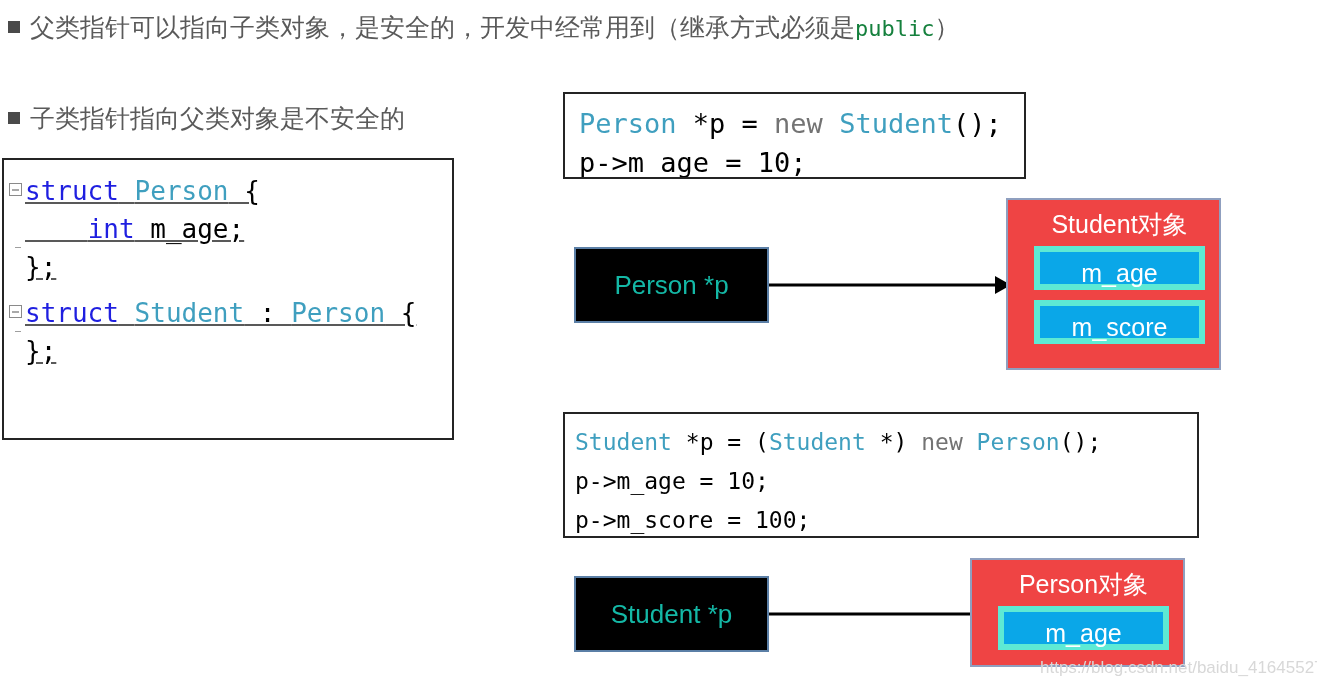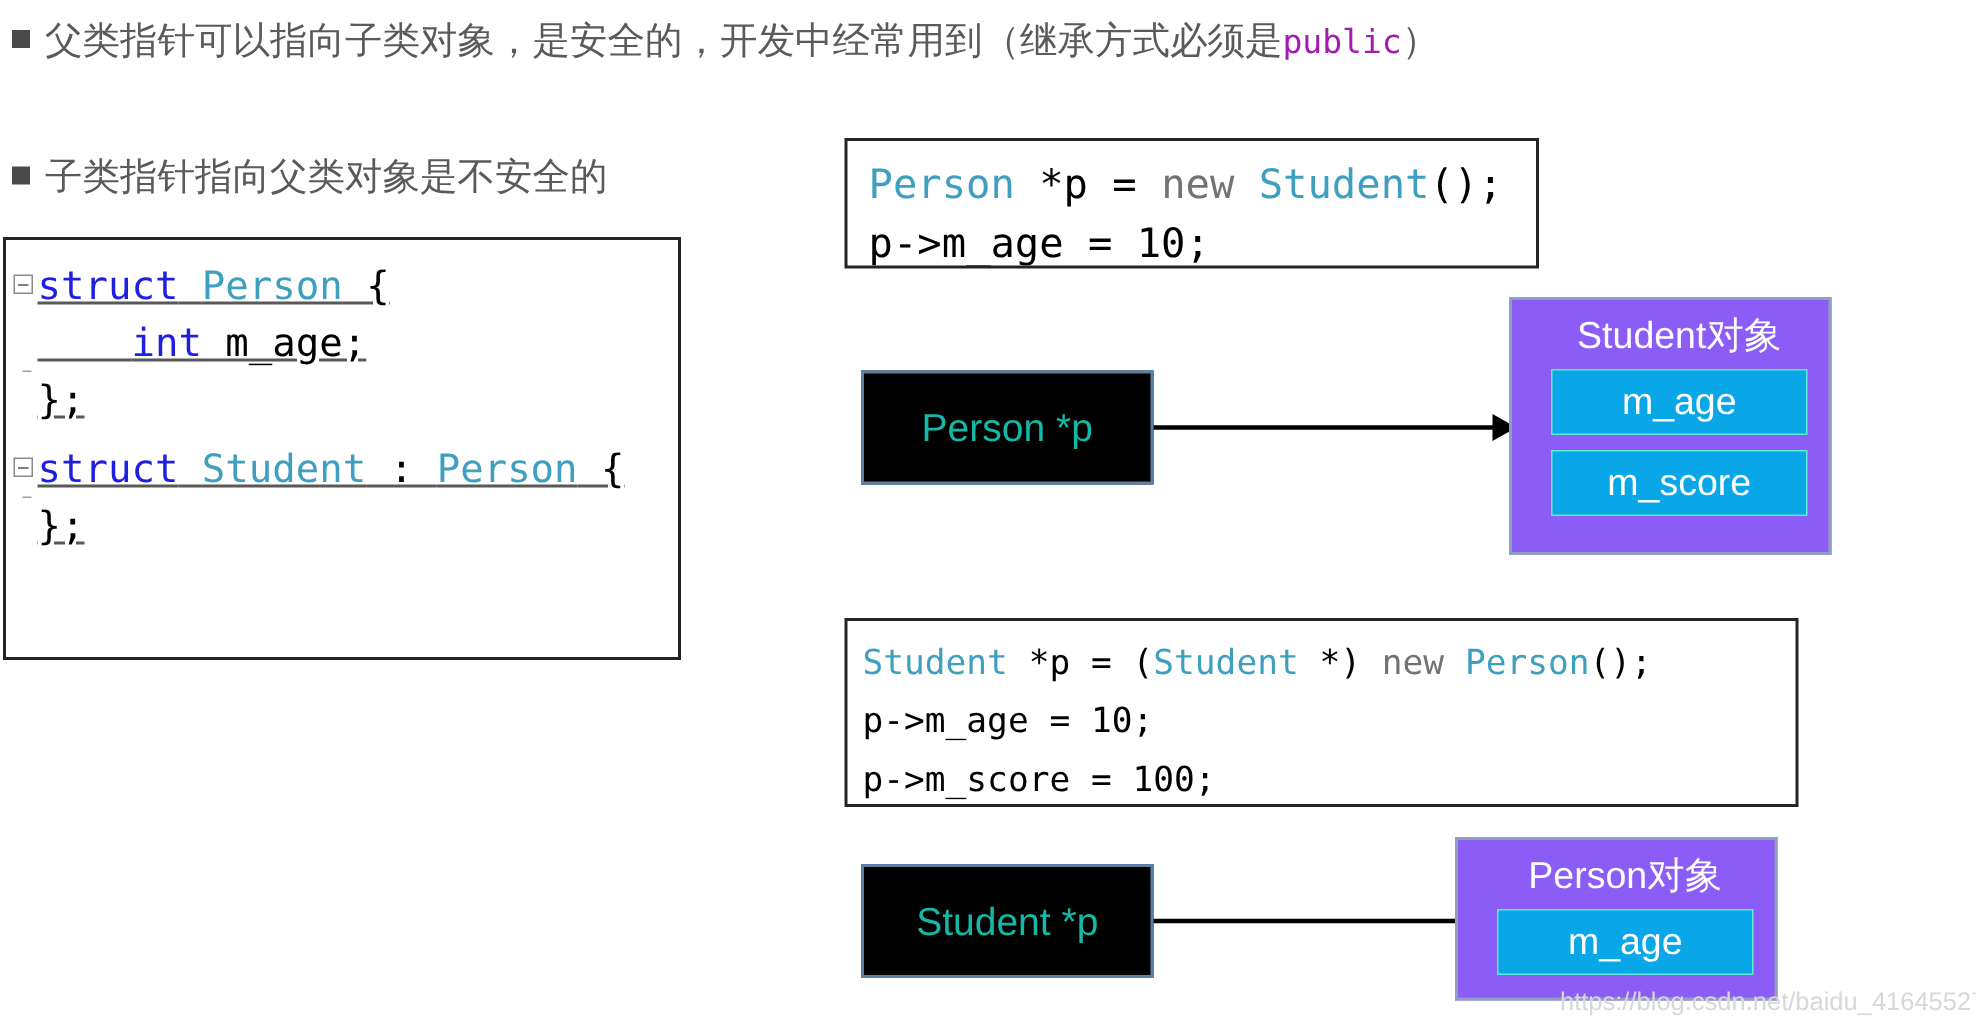--- a/index.html
+++ b/index.html
@@ -35,21 +35,21 @@
   }
   .bullet-text {
     font-size: 25px;
     line-height: 30px;
     color: #5a5a5a;
     letter-spacing: 0px;
   }
   .mono-kw {
     font-family: "DejaVu Sans Mono", "Liberation Mono", monospace;
     font-size: 22px;
-    color: #a21caf;
+    color: #15803d;
   }
 
   #bullet-1 { left: 8px;  top: 12px; }
   #bullet-2 { left: 8px;  top: 103px; }
 
   
   .code-box {
     position: absolute;
     background: #ffffff;
     border: 2px solid #242424;
@@ -169,36 +169,36 @@
     justify-content: center;
     color: #14b8a6;
     font-size: 26px;
   }
   #ptr-box-person  { left: 574px; top: 247px; width: 195px; height: 76px; }
   #ptr-box-student { left: 574px; top: 576px; width: 195px; height: 76px; }
 
   
   .obj-box {
     position: absolute;
-    background: #8b5cf6;
+    background: #ef4444;
     border: 2px solid #8f9fbf;
     box-sizing: border-box;
     padding: 8px 14px 10px 26px;
   }
   .obj-title {
     color: #ffffff;
     font-size: 25px;
     line-height: 32px;
     text-align: center;
     margin-bottom: 6px;
     white-space: nowrap;
   }
   .obj-member {
     background: #0aa7e8;
-    border: 1px solid #5eead4;
+    border: 6px solid #5eead4;
     box-sizing: border-box;
     color: #ffffff;
     font-size: 25px;
     line-height: 42px;
     height: 44px;
     text-align: center;
     margin-bottom: 10px;
   }
   .obj-member:last-child { margin-bottom: 0; }
 

